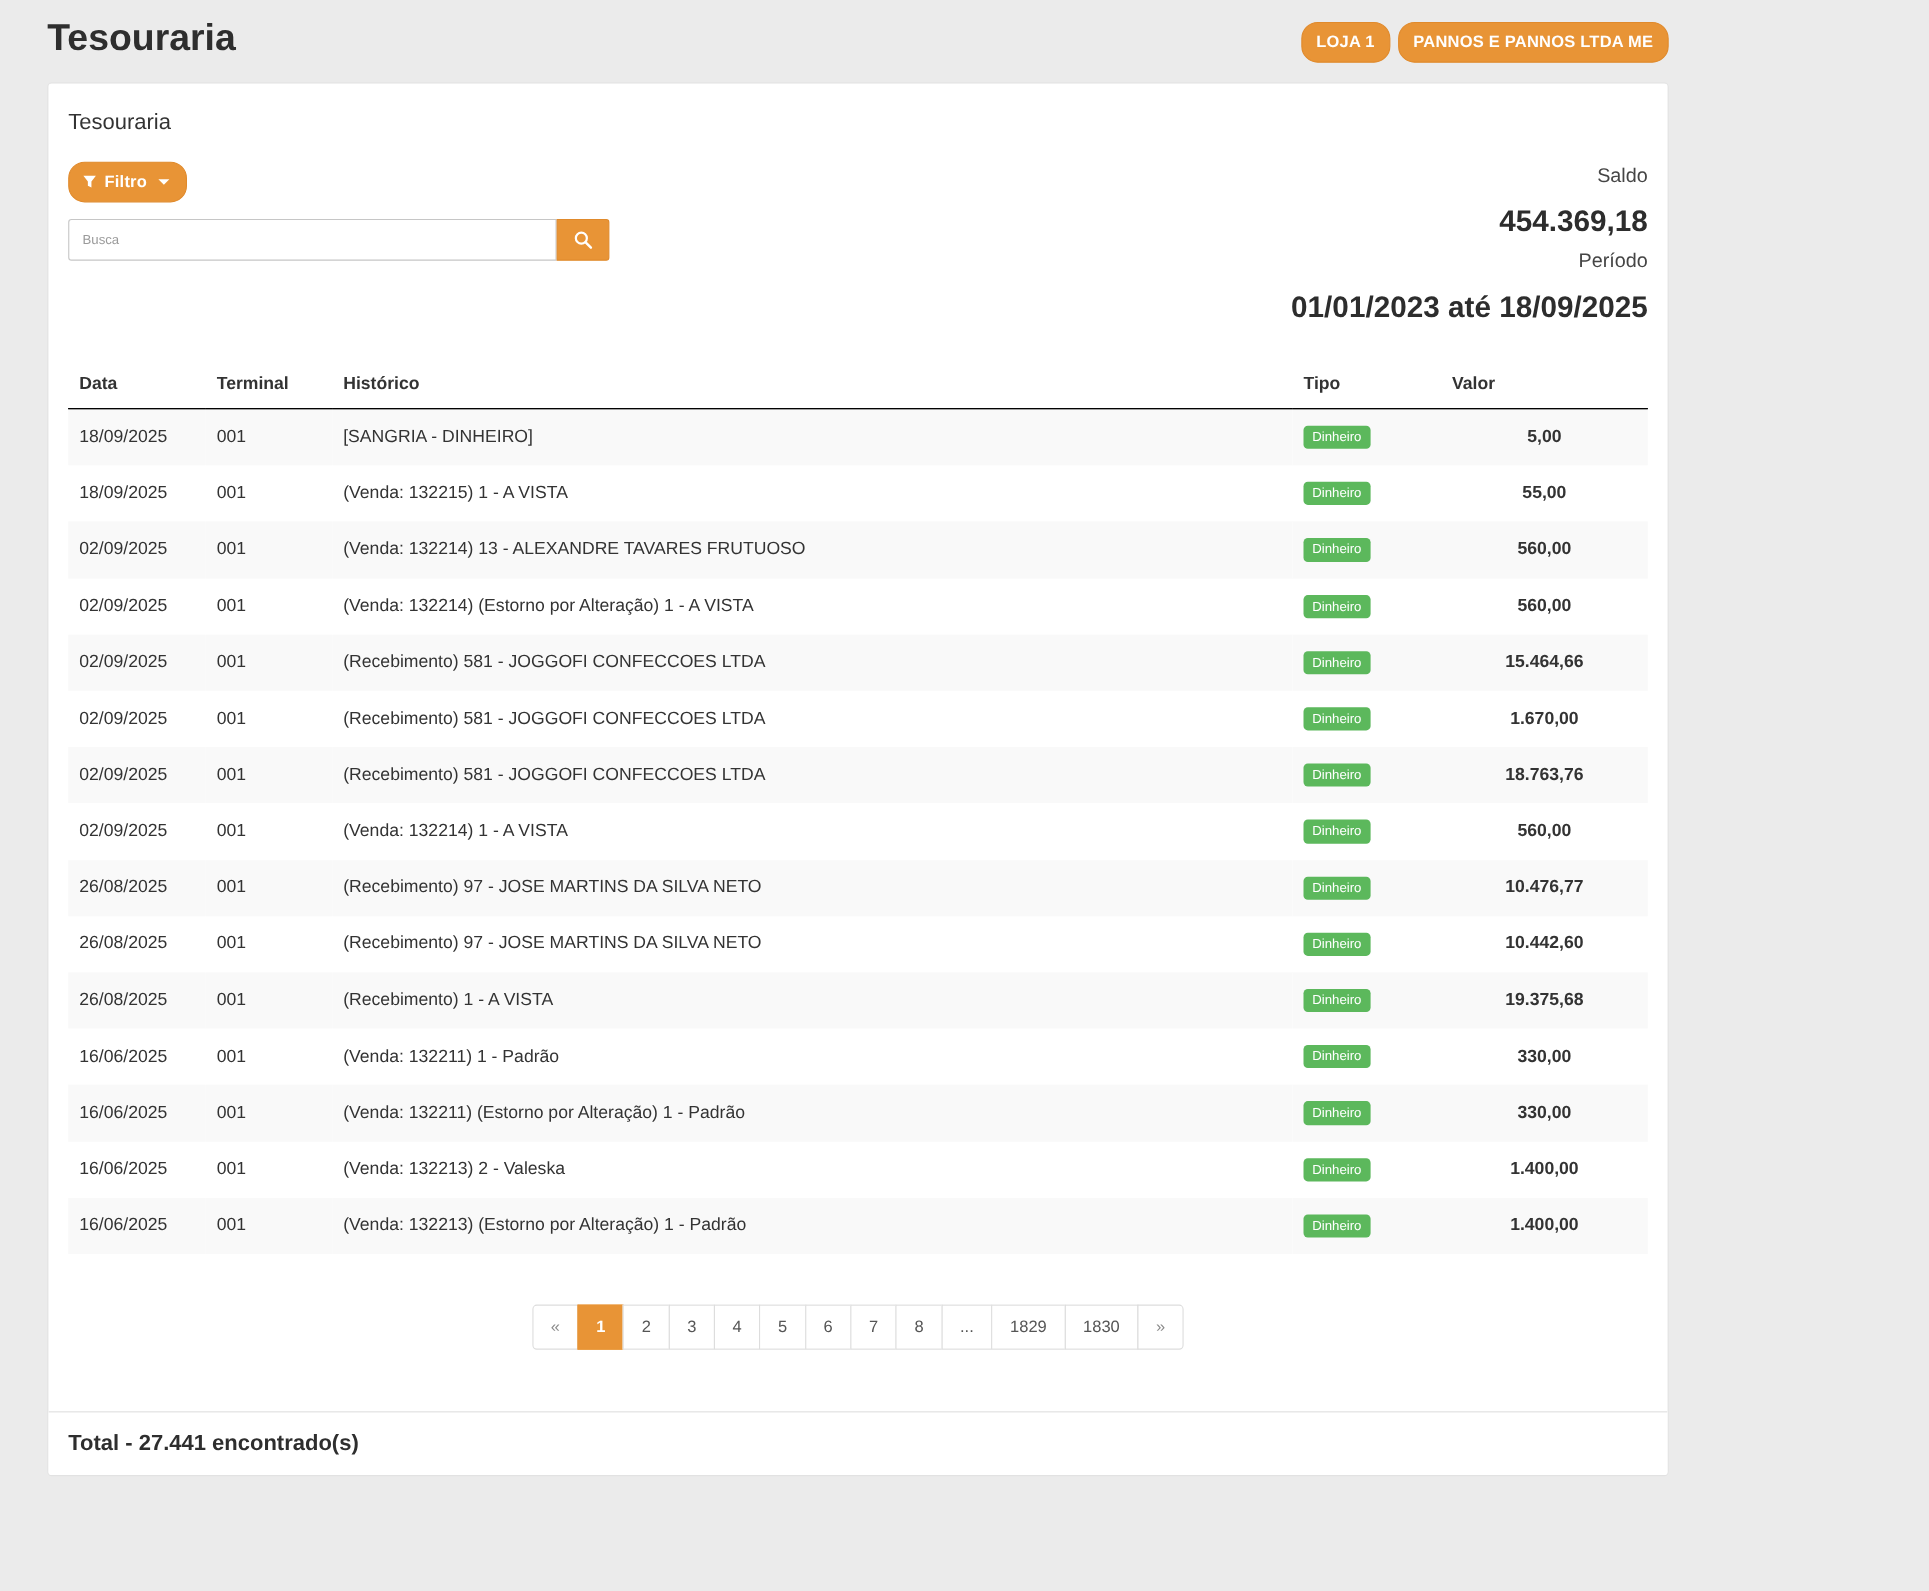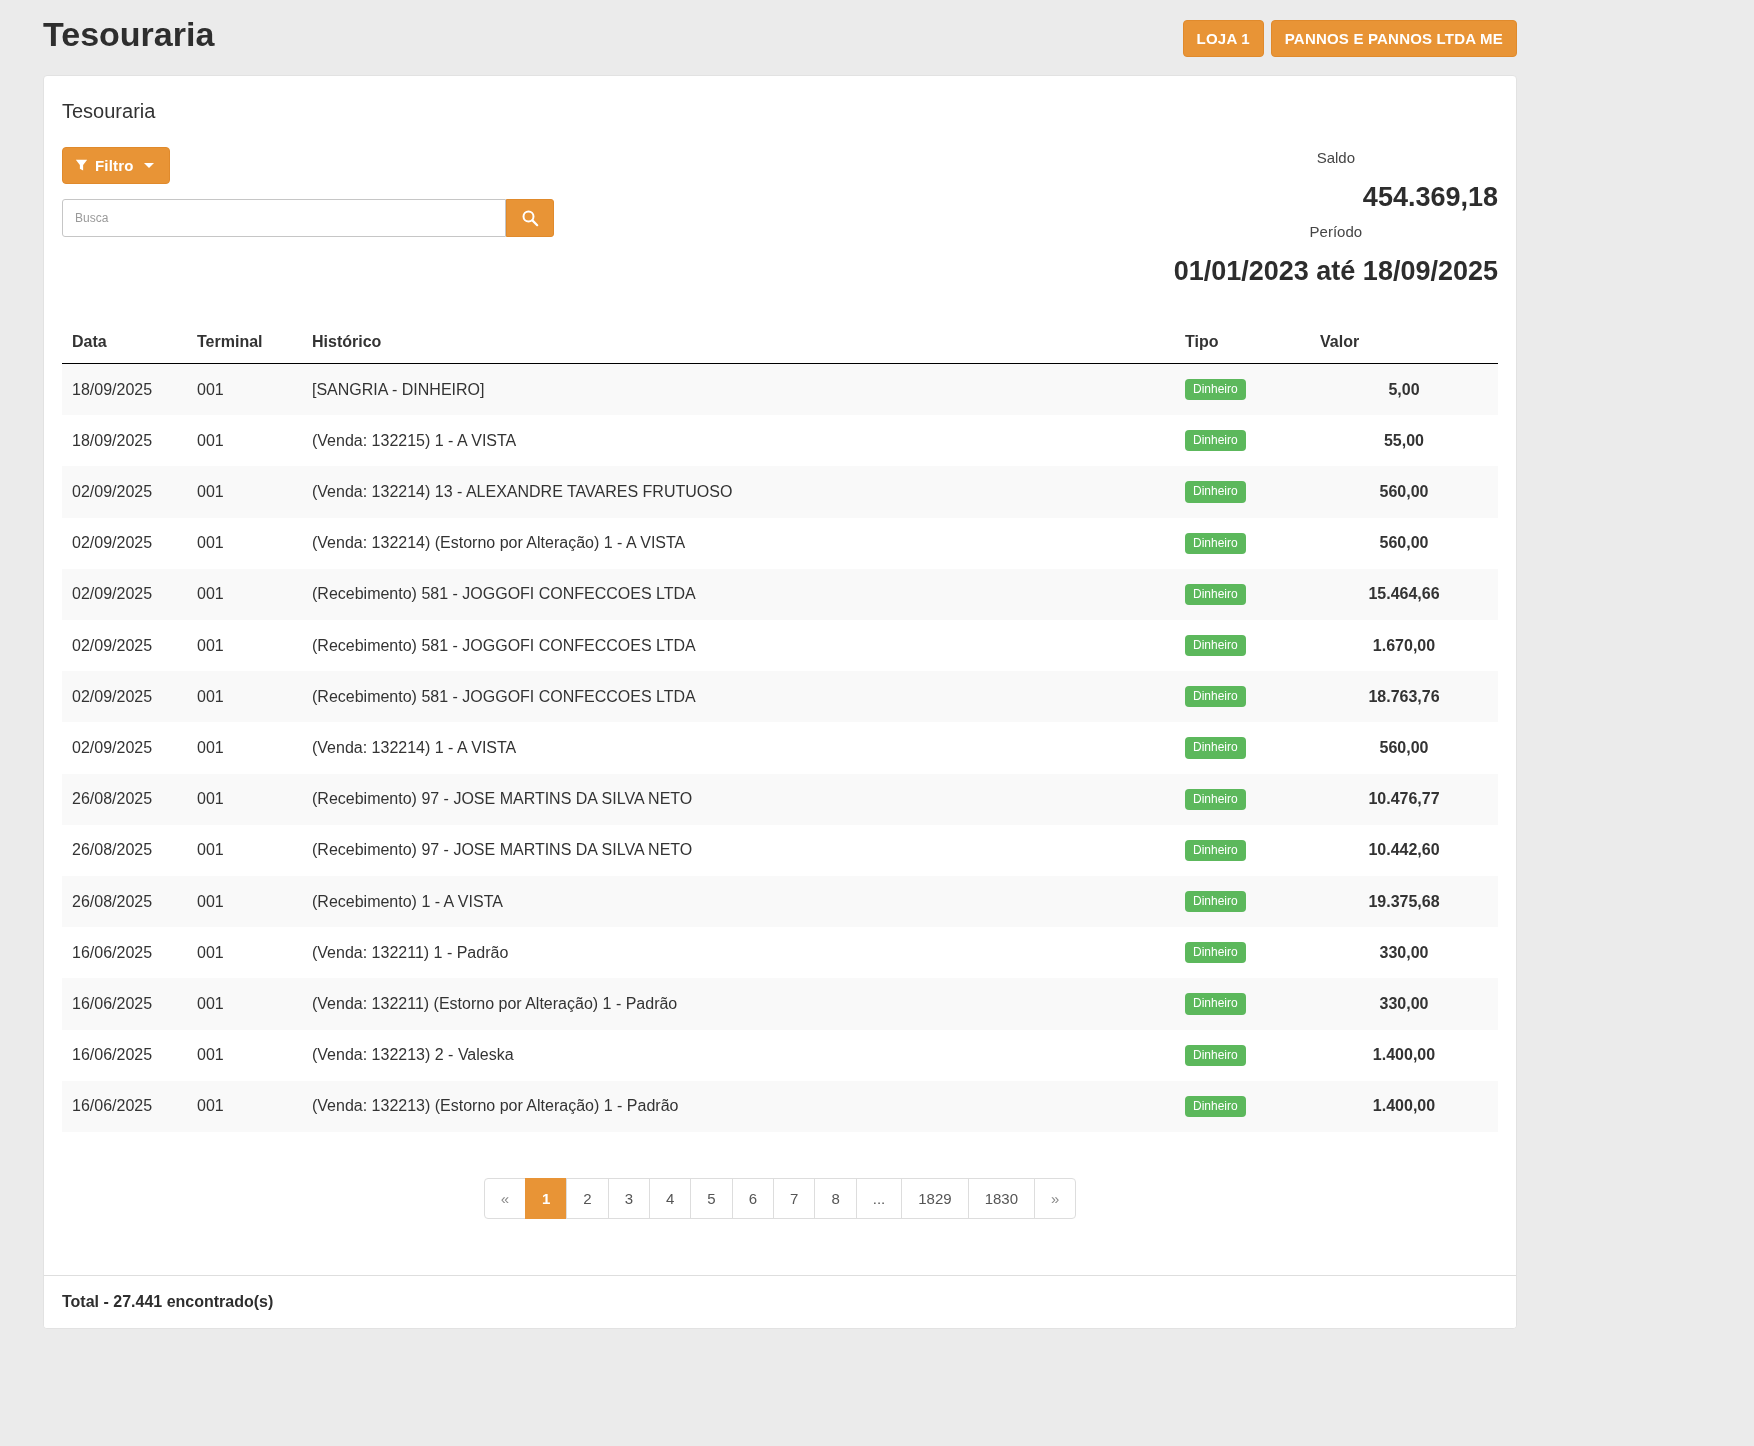--- a/index.html
+++ b/index.html
@@ -25,21 +25,21 @@
     font-size: 34px;
     font-weight: 700;
     color: #2e2e2e;
     line-height: 1.1;
   }
   .header-buttons { display: flex; gap: 7px; padding-top: 4px; }
   .btn-orange {
     background: #e89436;
     color: #fff;
     border: 1px solid #e08a2c;
-    border-radius: 4px;
+    border-radius: 15px;
     font-family: inherit;
     font-weight: 700;
     font-size: 15px;
     padding: 9px 13px;
     cursor: pointer;
     letter-spacing: .2px;
   }
 
   
   .panel {
@@ -92,21 +92,21 @@
     width: 48px;
     height: 38px;
     border-radius: 0 3px 3px 0;
     display: flex;
     align-items: center;
     justify-content: center;
     padding: 0;
   }
 
   .toolbar-right { text-align: right; padding-top: 2px; }
-  .summary-label { font-size: 15px; color: #454545; margin-top: 10px; text-align: center; }
+  .summary-label { font-size: 18px; color: #454545; margin-top: 10px; }
   .summary-label:first-child { margin-top: 0; }
   .summary-value { font-size: 27px; font-weight: 700; color: #2d2d2d; margin-top: 16px; line-height: 1.15; }
 
   
   table.data-table {
     width: 100%;
     border-collapse: collapse;
     margin-top: 34px;
     font-size: 16px;
   }
@@ -158,21 +158,21 @@
     border-color: #e89436;
     color: #fff;
     font-weight: 700;
   }
   .pagination li.disabled { cursor: default; }
 
   
   .panel-footer {
     border-top: 1px solid #dedede;
     padding: 17px 18px;
-    font-size: 16px;
+    font-size: 20px;
     font-weight: 700;
     color: #2e2e2e;
     background: #fff;
   }
 
   .icon-svg { display: block; }
 </style>
 </head>
 <body>
 

